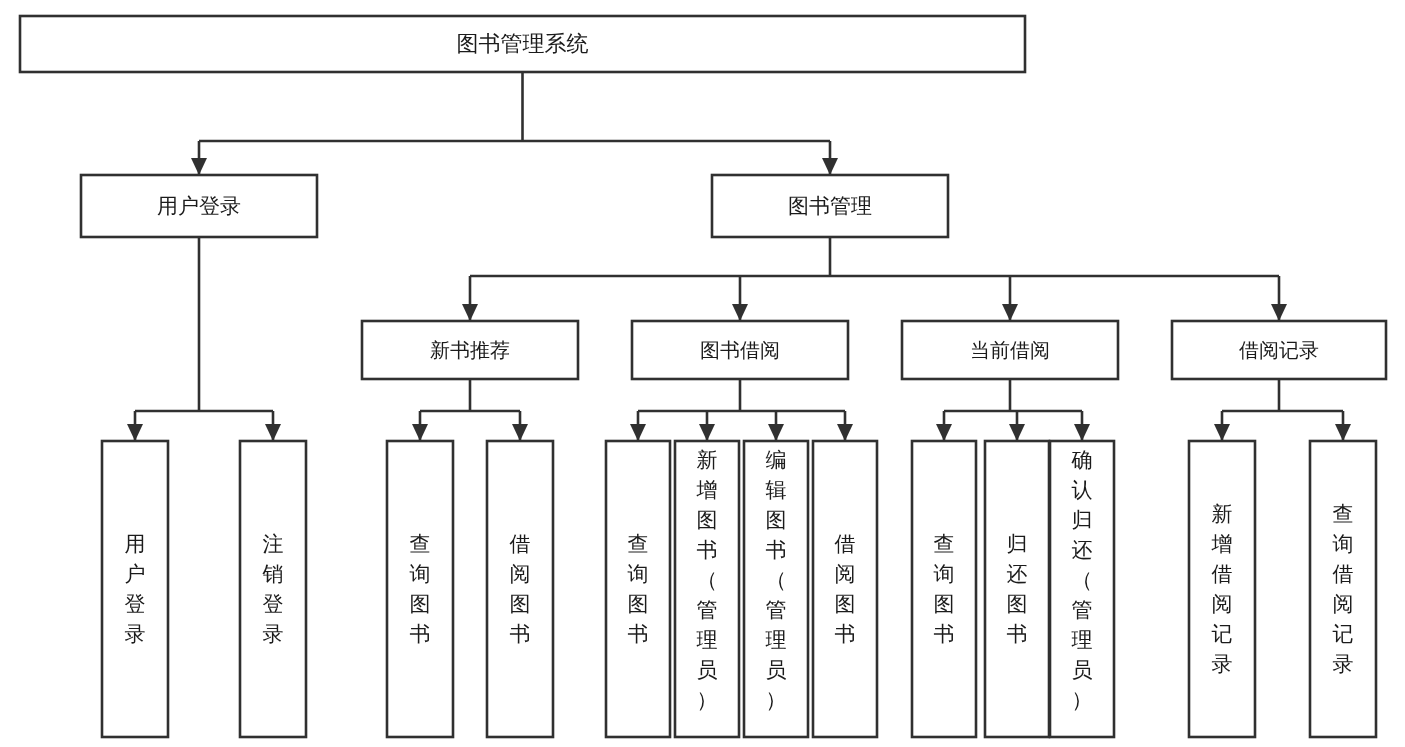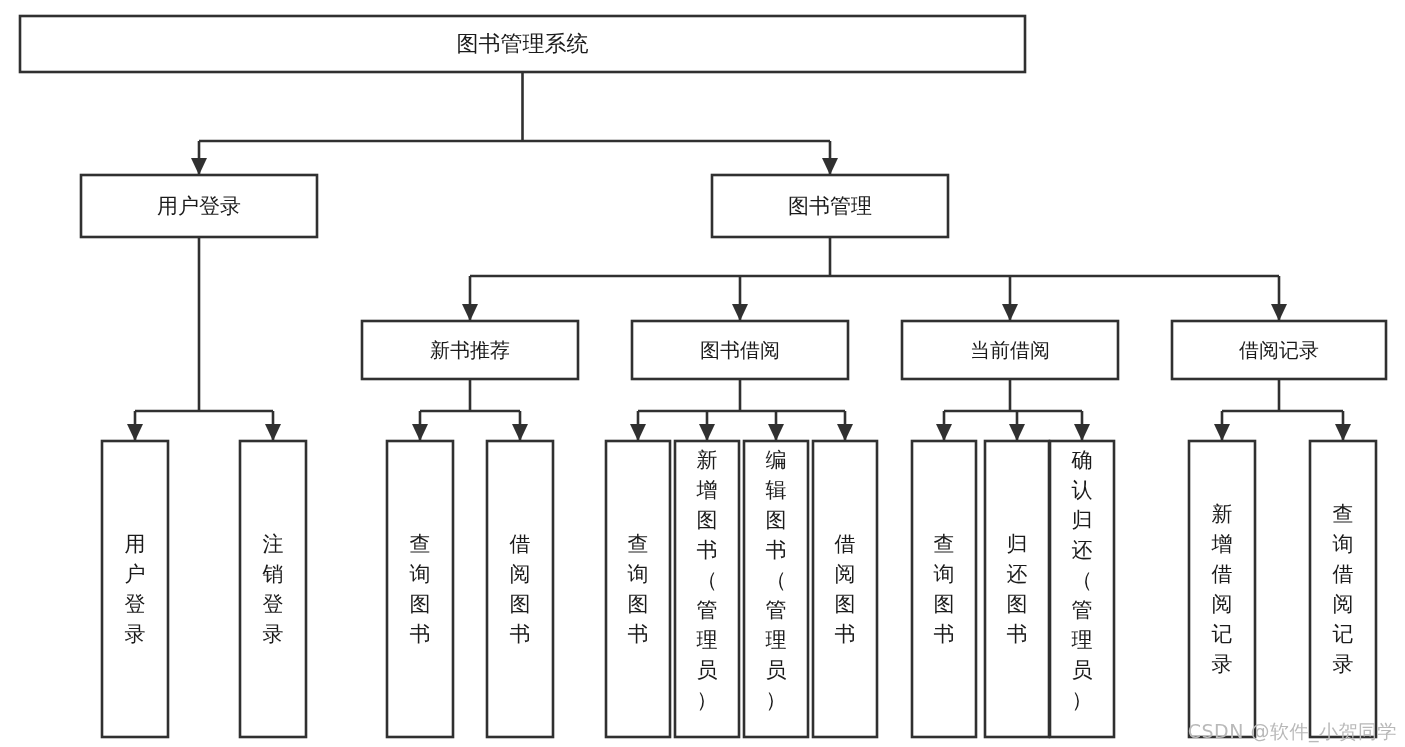--- a/index.html
+++ b/index.html
@@ -205,14 +205,13 @@
         <g>
           <rect x="1189" y="437" width="66" height="296" class="node-box"></rect>
           <text x="1222" y="517" class="leaf-label"><tspan x="1222" dy="0">新</tspan><tspan x="1222" dy="30">增</tspan><tspan x="1222" dy="30">借</tspan><tspan x="1222" dy="30">阅</tspan><tspan x="1222" dy="30">记</tspan><tspan x="1222" dy="30">录</tspan></text>
         </g>
         <g>
           <rect x="1310" y="437" width="66" height="296" class="node-box"></rect>
           <text x="1343" y="517" class="leaf-label"><tspan x="1343" dy="0">查</tspan><tspan x="1343" dy="30">询</tspan><tspan x="1343" dy="30">借</tspan><tspan x="1343" dy="30">阅</tspan><tspan x="1343" dy="30">记</tspan><tspan x="1343" dy="30">录</tspan></text>
         </g>
       </g>
   </svg>
-  <div class="watermark">CSDN @软件_小贺同学</div>
 </div>
 
 </body></html>

